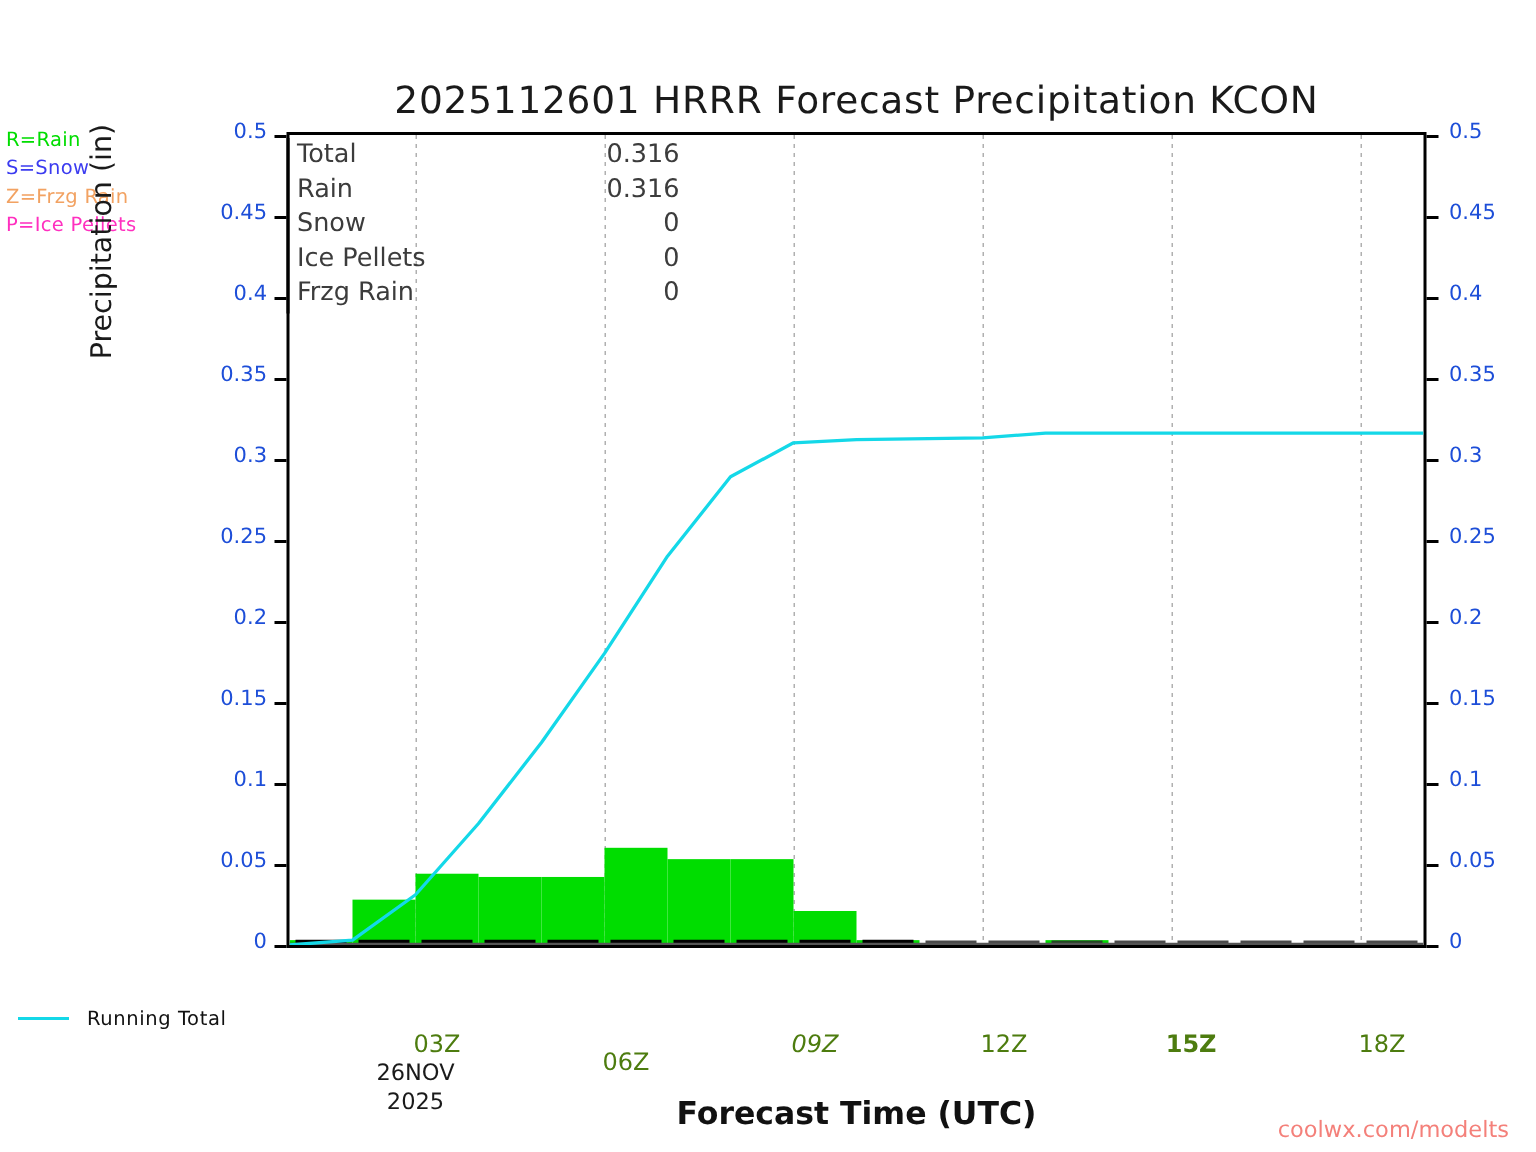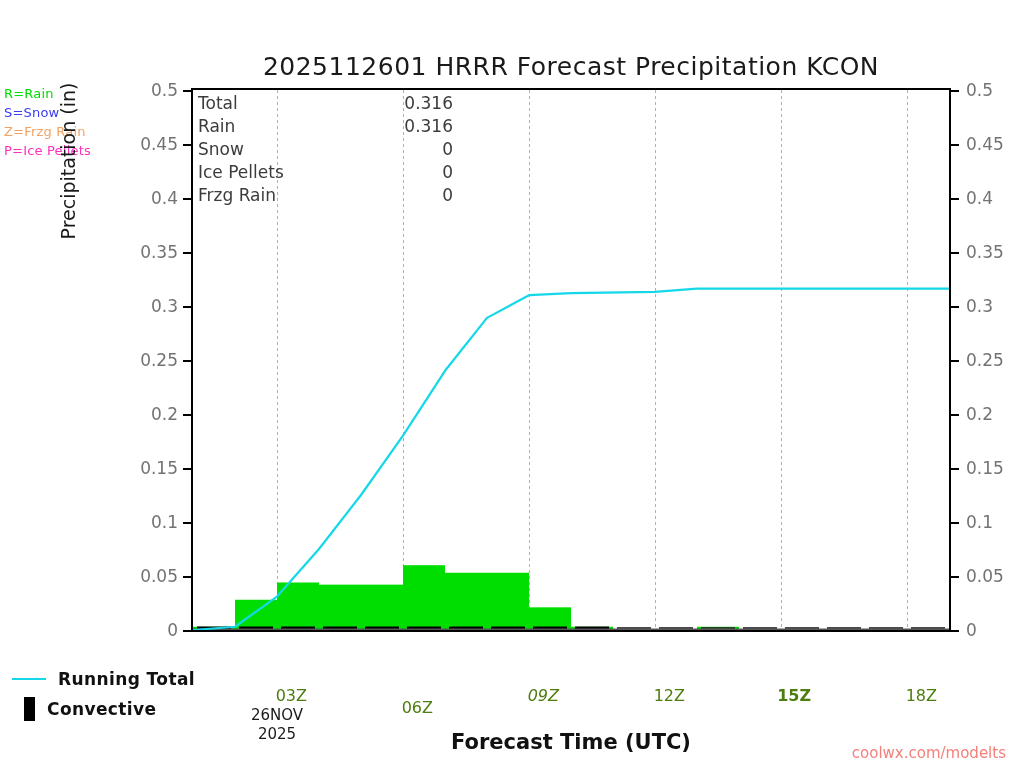--- a/index.html
+++ b/index.html
@@ -45,21 +45,21 @@
 
   
   .gridline{
     position:absolute; top:0; bottom:0; width:1px;
     background-image:linear-gradient(to bottom,#b0b0b0 50%,rgba(255,255,255,0) 0%);
     background-size:1px 6px;
     background-repeat:repeat-y;
   }
   .ylabel{
     position:absolute;
-    font-size:17px;color:#737373;
+    font-size:14px;color:#1d4ed8;
     white-space:nowrap;
   }
   .ylabel.left{text-align:right;}
   .ytickmark{position:absolute;height:2px;background:#000;}
 
   .xlabel{
     position:absolute;
     font-size:16px;color:#4d7c0f;
     text-align:right;white-space:nowrap;
   }
@@ -112,21 +112,21 @@
   }
   #totals-box .tb-row{
     display:flex;justify-content:space-between;
   }
   #totals-box .tb-row .tb-val{margin-left:12px;}
   #totals-box .tb-left-rule{
     position:absolute;left:-7px;top:0;bottom:-2px;width:2px;background:#000;
   }
 
   
-  #bottom-legend{position:absolute;left:12px;top:664px;font-size:17px;color:#111;font-weight:bold;}
+  #bottom-legend{position:absolute;left:12px;top:664px;font-size:13px;color:#111;}
   .bl-row{display:flex;align-items:center;height:30px;}
   .bl-swatch-line{width:34px;height:2px;background:#14d8e8;margin-right:12px;}
   .bl-swatch-bar{width:11px;height:24px;background:#000;margin-right:12px;margin-left:12px;}
   .bl-label{letter-spacing:0.4px;}
 
   
   #watermark{
     position:absolute;right:18px;top:744px;
     font-size:15px;color:#f4807a;white-space:nowrap;
   }
@@ -295,21 +295,17 @@
     <div>2025</div>
   </div>
 
   <div id="x-axis-title">Forecast Time (UTC)</div>
 
   <div id="bottom-legend">
     <div class="bl-row">
       <span class="bl-swatch-line" style="background: rgb(20, 216, 232);"></span>
       <span class="bl-label">Running Total</span>
     </div>
-    <div class="bl-row">
-      <span class="bl-swatch-bar" style="background: rgb(0, 0, 0);"></span>
-      <span class="bl-label">Convective</span>
-    </div>
   </div>
 
   <div id="watermark" style="color: rgb(244, 128, 122);">coolwx.com/modelts</div>
 
 </div>
 
 </body></html>

